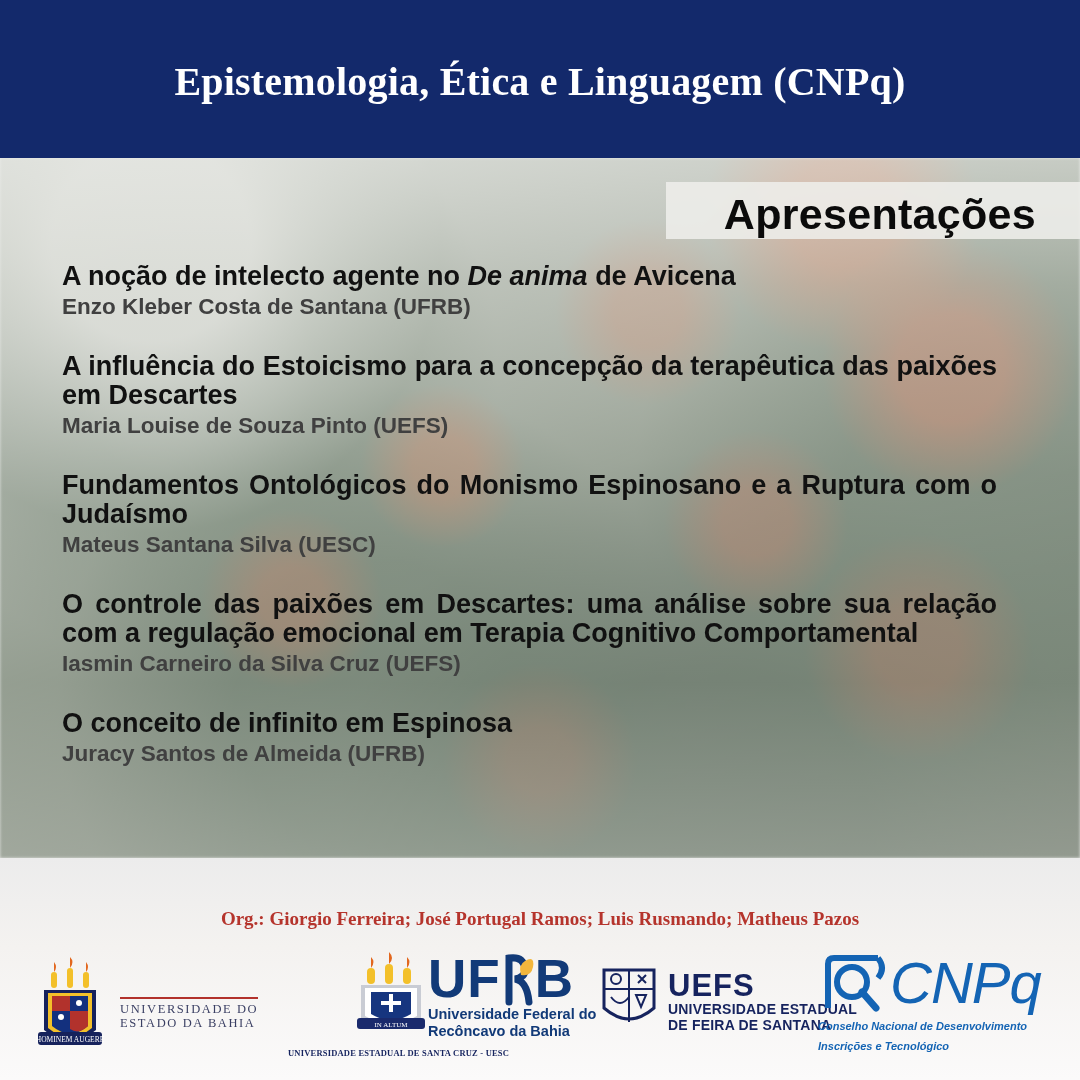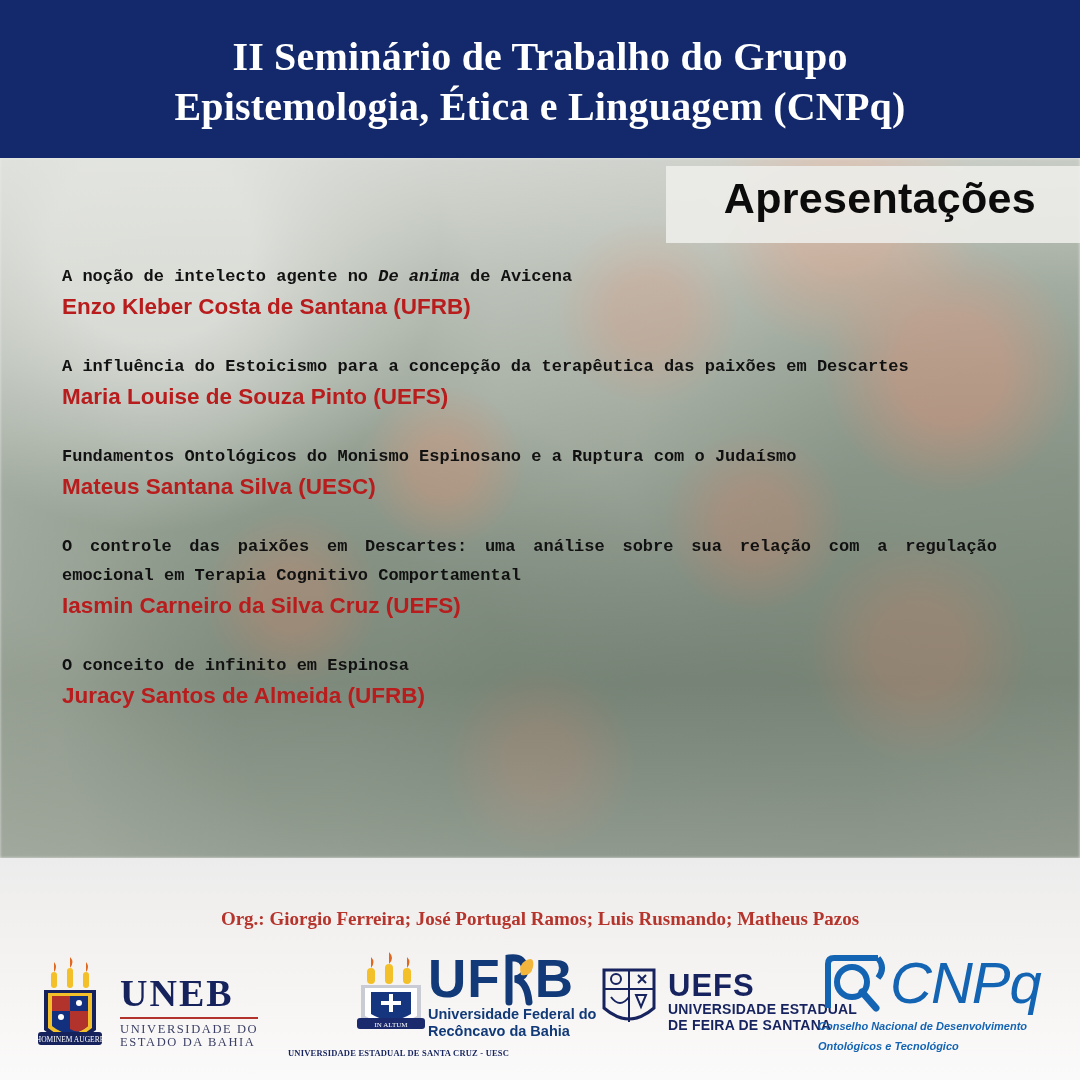--- a/index.html
+++ b/index.html
@@ -82,23 +82,23 @@
         rgba(214,217,212,0.60) 18%,
         rgba(198,203,198,0.52) 45%,
         rgba(186,192,186,0.50) 75%,
         rgba(205,208,202,0.62) 100%);
   }
 
   
   .section-label {
     position: absolute;
     right: 0;
-    top: 8px;
+    top: 24px;
     background: rgba(238,238,234,0.88);
-    padding: 8px 44px 20px 58px;
+    padding: 8px 44px 0 58px;
     box-sizing: border-box;
   }
   .section-label span {
     font-size: 43px;
     font-weight: bold;
     color: #0b0b0b;
     letter-spacing: 0.3px;
     white-space: nowrap;
   }
 
@@ -106,35 +106,34 @@
   .talks {
     position: absolute;
     left: 62px;
     top: 104px;
     width: 935px;
   }
   .talk {
     margin-bottom: 30px;
   }
   .talk-title {
-    font-size: 17px;
+    font-size: 27px;
     font-weight: bold;
     color: #111111;
     line-height: 29px;
     text-align: justify;
     text-justify: inter-word;
-    font-family: Liberation Mono, monospace;
   }
   .talk-title em {
     font-style: italic;
   }
   .talk-author {
     font-size: 22.5px;
     font-weight: bold;
-    color: #b91c1c;
+    color: #404040;
     line-height: 30px;
     margin-top: 1px;
   }
   .talk:nth-child(1) .talk-title,
   .talk:nth-child(5) .talk-title { text-align: left; }
 
   
   .footer {
     position: absolute;
     left: 0;
@@ -207,21 +206,20 @@
   .cnpq-row { display: flex; align-items: center; }
   .cnpq-word { font-size: 58px; font-weight: normal; font-style: italic; color: #1464b4; line-height: 58px; letter-spacing: -1px; }
   .cnpq-sub { font-size: 11px; font-style: italic; font-weight: bold; color: #1464b4; line-height: 16px; margin-top: 4px; }
 </style>
 </head>
 <body>
 
 <div class="poster">
 
   <div class="header">
-    <div class="header-line">II Seminário de Trabalho do Grupo</div>
     <div class="header-line">Epistemologia, Ética e Linguagem (CNPq)</div>
   </div>
 
   <div class="content">
     <div class="photo"></div>
     <div class="photo-veil"></div>
 
     <div class="section-label">
       <span>Apresentações</span>
     </div>
@@ -275,21 +273,20 @@
             <rect x="37" y="12" width="6" height="20" rx="3" fill="#f3c02a"></rect>
             <rect x="53" y="16" width="6" height="16" rx="3" fill="#f3c02a"></rect>
             <path d="M24 16 q0 -8 0 -10 q4 5 0 10" fill="#e2671e"></path>
             <path d="M40 12 q0 -9 0 -11 q5 5 0 11" fill="#e2671e"></path>
             <path d="M56 16 q0 -8 0 -10 q4 5 0 10" fill="#e2671e"></path>
             <rect x="8" y="76" width="64" height="13" rx="3" fill="#16225c"></rect>
             <text x="40" y="85.5" font-family="Liberation Serif, serif" font-size="7.5" fill="#ffffff" text-anchor="middle">HOMINEM AUGERE</text>
           </g>
         </svg>
         <div class="uneb-text">
-          <div class="uneb-name">UNEB</div>
           <div class="uneb-rule"></div>
           <div class="uneb-sub">UNIVERSIDADE DO</div>
           <div class="uneb-sub">ESTADO DA BAHIA</div>
         </div>
       </div>
 
       <div class="logo uesc">
         <svg width="96" height="96" viewBox="0 0 96 96">
           <rect x="16" y="16" width="8" height="16" rx="4" fill="#f3c02a"></rect>
           <rect x="34" y="12" width="8" height="20" rx="4" fill="#f3c02a"></rect>
@@ -341,19 +338,19 @@
         <div class="cnpq-row">
           <svg width="72" height="62" viewBox="0 0 72 62">
             <path d="M10 56 L10 12 q0 -6 6 -6 L60 6" stroke="#1464b4" stroke-width="6" fill="none"></path>
             <path d="M60 6 q8 10 0 20" stroke="#1464b4" stroke-width="6" fill="none"></path>
             <circle cx="34" cy="30" r="15" fill="none" stroke="#1464b4" stroke-width="6"></circle>
             <path d="M44 40 L58 56" stroke="#1464b4" stroke-width="7" stroke-linecap="round"></path>
           </svg>
           <div class="cnpq-word">CNPq</div>
         </div>
         <div class="cnpq-sub">Conselho Nacional de Desenvolvimento</div>
-        <div class="cnpq-sub">Ontológicos e Tecnológico</div>
+        <div class="cnpq-sub">Inscrições e Tecnológico</div>
       </div>
 
     </div>
   </div>
 
 </div>
 
 </body></html>

